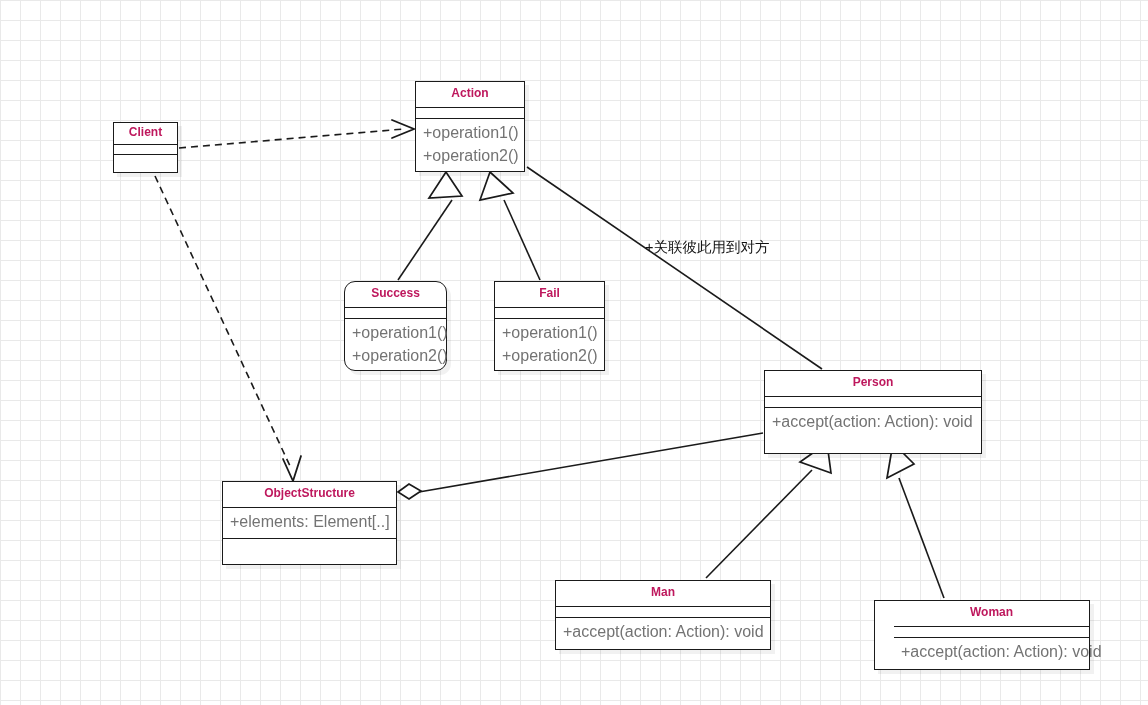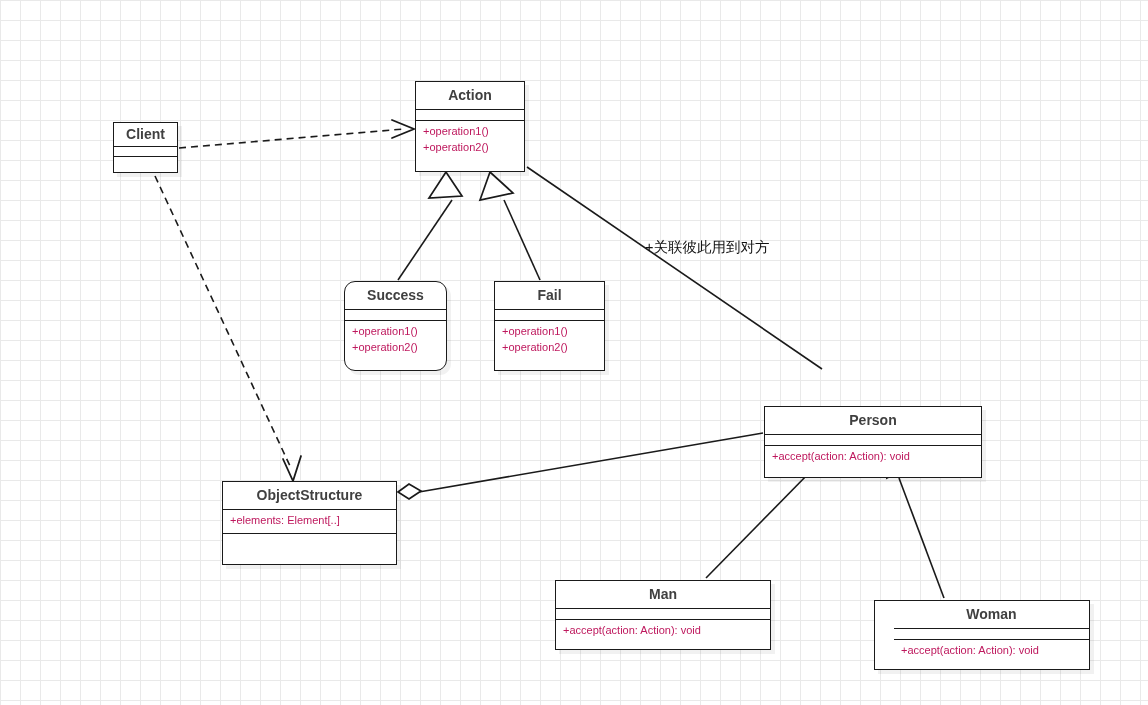--- a/index.html
+++ b/index.html
@@ -33,34 +33,34 @@
   .uml-node {
     position: absolute;
     box-sizing: border-box;
     background: #ffffff;
     border: 1.6px solid #1a1a1a;
     box-shadow: 4px 4px 0 0 rgba(0,0,0,0.055);
     z-index: 5;
   }
   .uml-title {
     font-weight: bold;
-    font-size: 14px;
-    color: #404040;
+    font-size: 12px;
+    color: #be185d;
     text-align: center;
     padding: 5px 6px 6px 6px;
     line-height: 1.15;
     white-space: nowrap;
   }
   .uml-sep {
     border-top: 1.6px solid #1a1a1a;
   }
   .uml-compartment {
     padding: 3px 7px 4px 7px;
-    font-size: 11px;
-    color: #be185d;
+    font-size: 16px;
+    color: #737373;
     line-height: 1.42;
     white-space: nowrap;
   }
   .uml-compartment.empty {
     height: 10px;
     padding-top: 0;
     padding-bottom: 0;
   }
   .uml-compartment .member {
     display: block;
@@ -159,21 +159,21 @@
 
   <div class="uml-node" style="left:494px; top:281px; width:111px; height:90px;">
     <div class="uml-title">Fail</div>
     <div class="uml-compartment empty uml-sep"></div>
     <div class="uml-compartment uml-sep">
       <span class="member">+operation1()</span>
       <span class="member">+operation2()</span>
     </div>
   </div>
 
-  <div class="uml-node" style="left:764px; top:370px; width:218px; height:72px;margin-top:36px;">
+  <div class="uml-node" style="left:764px; top:370px; width:218px; height:84px;">
     <div class="uml-title">Person</div>
     <div class="uml-compartment empty uml-sep"></div>
     <div class="uml-compartment uml-sep">
       <span class="member">+accept(action: Action): void</span>
     </div>
   </div>
 
   <div class="uml-node" style="left:222px; top:481px; width:175px; height:84px;">
     <div class="uml-title">ObjectStructure</div>
     <div class="uml-compartment uml-sep">

